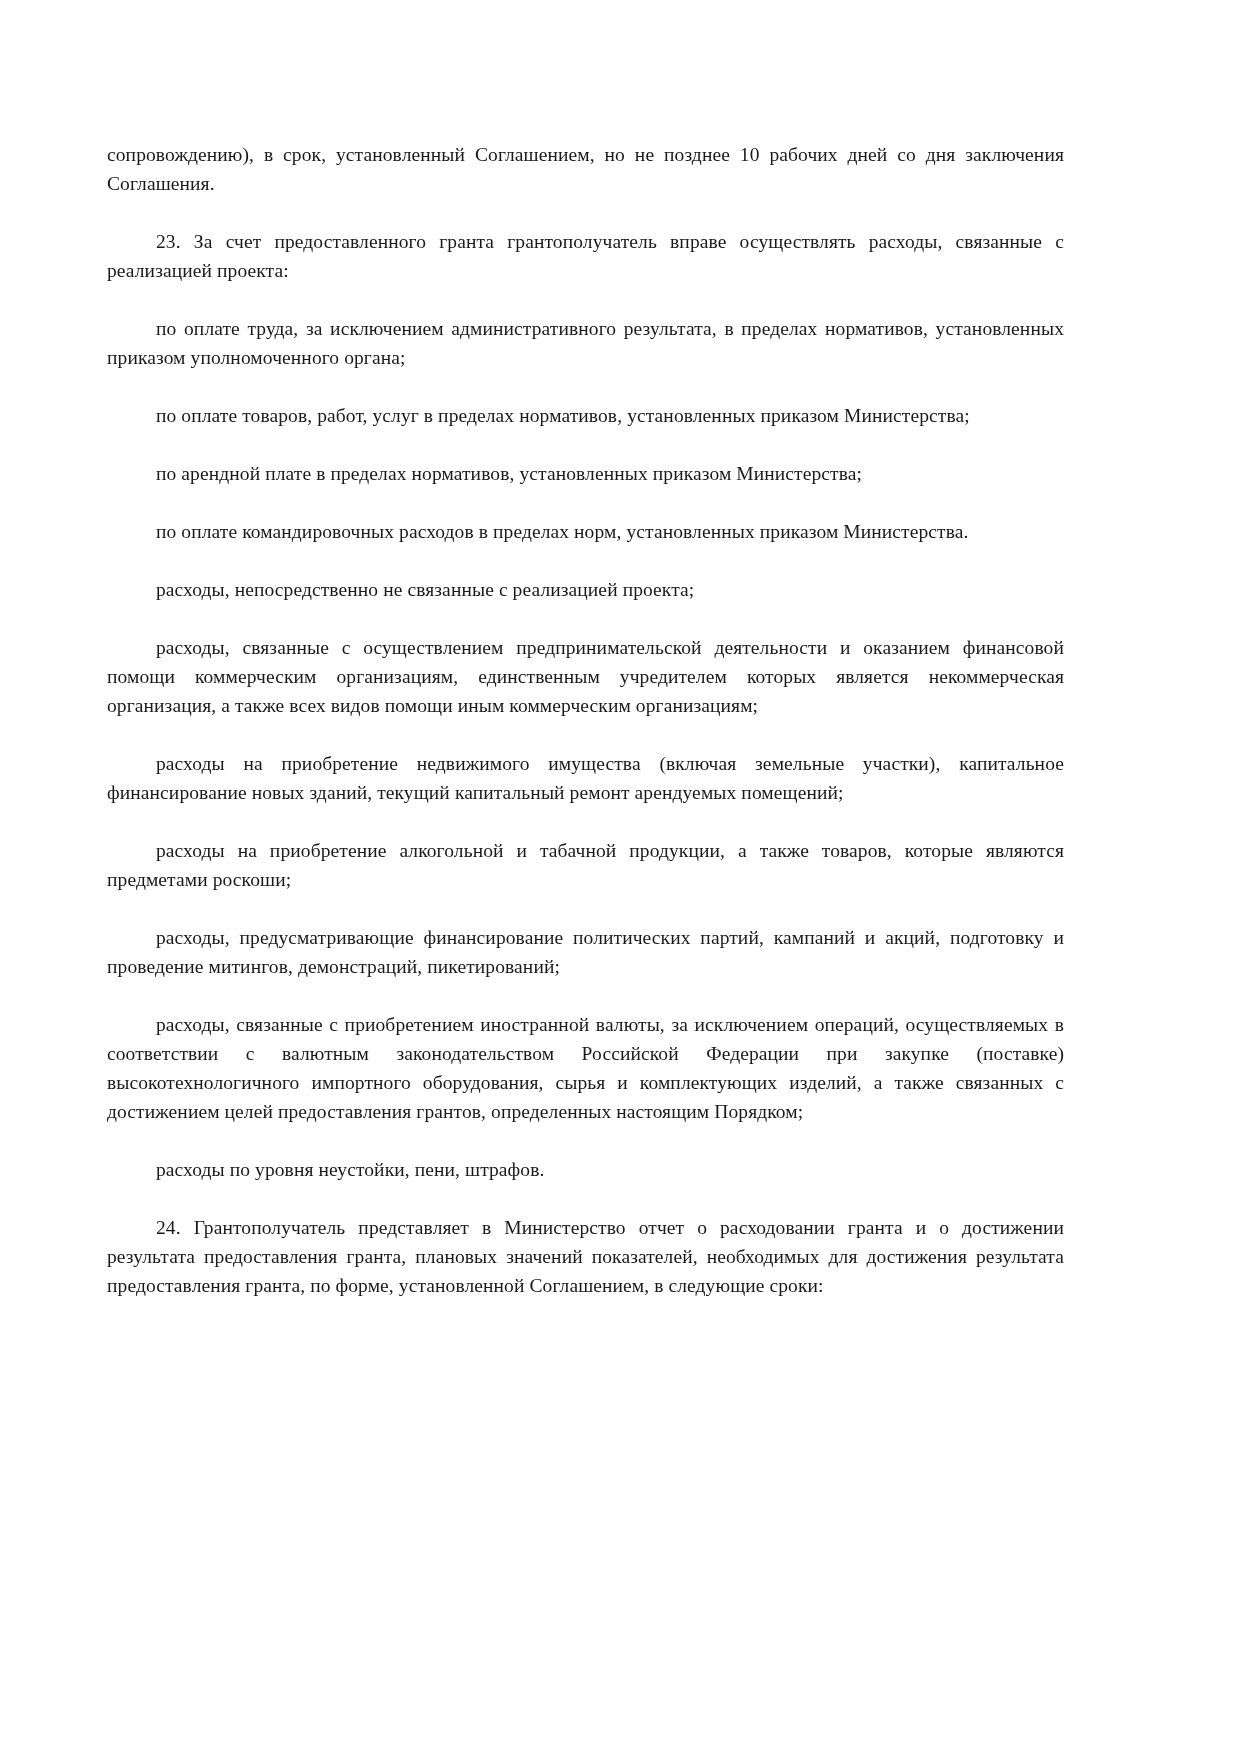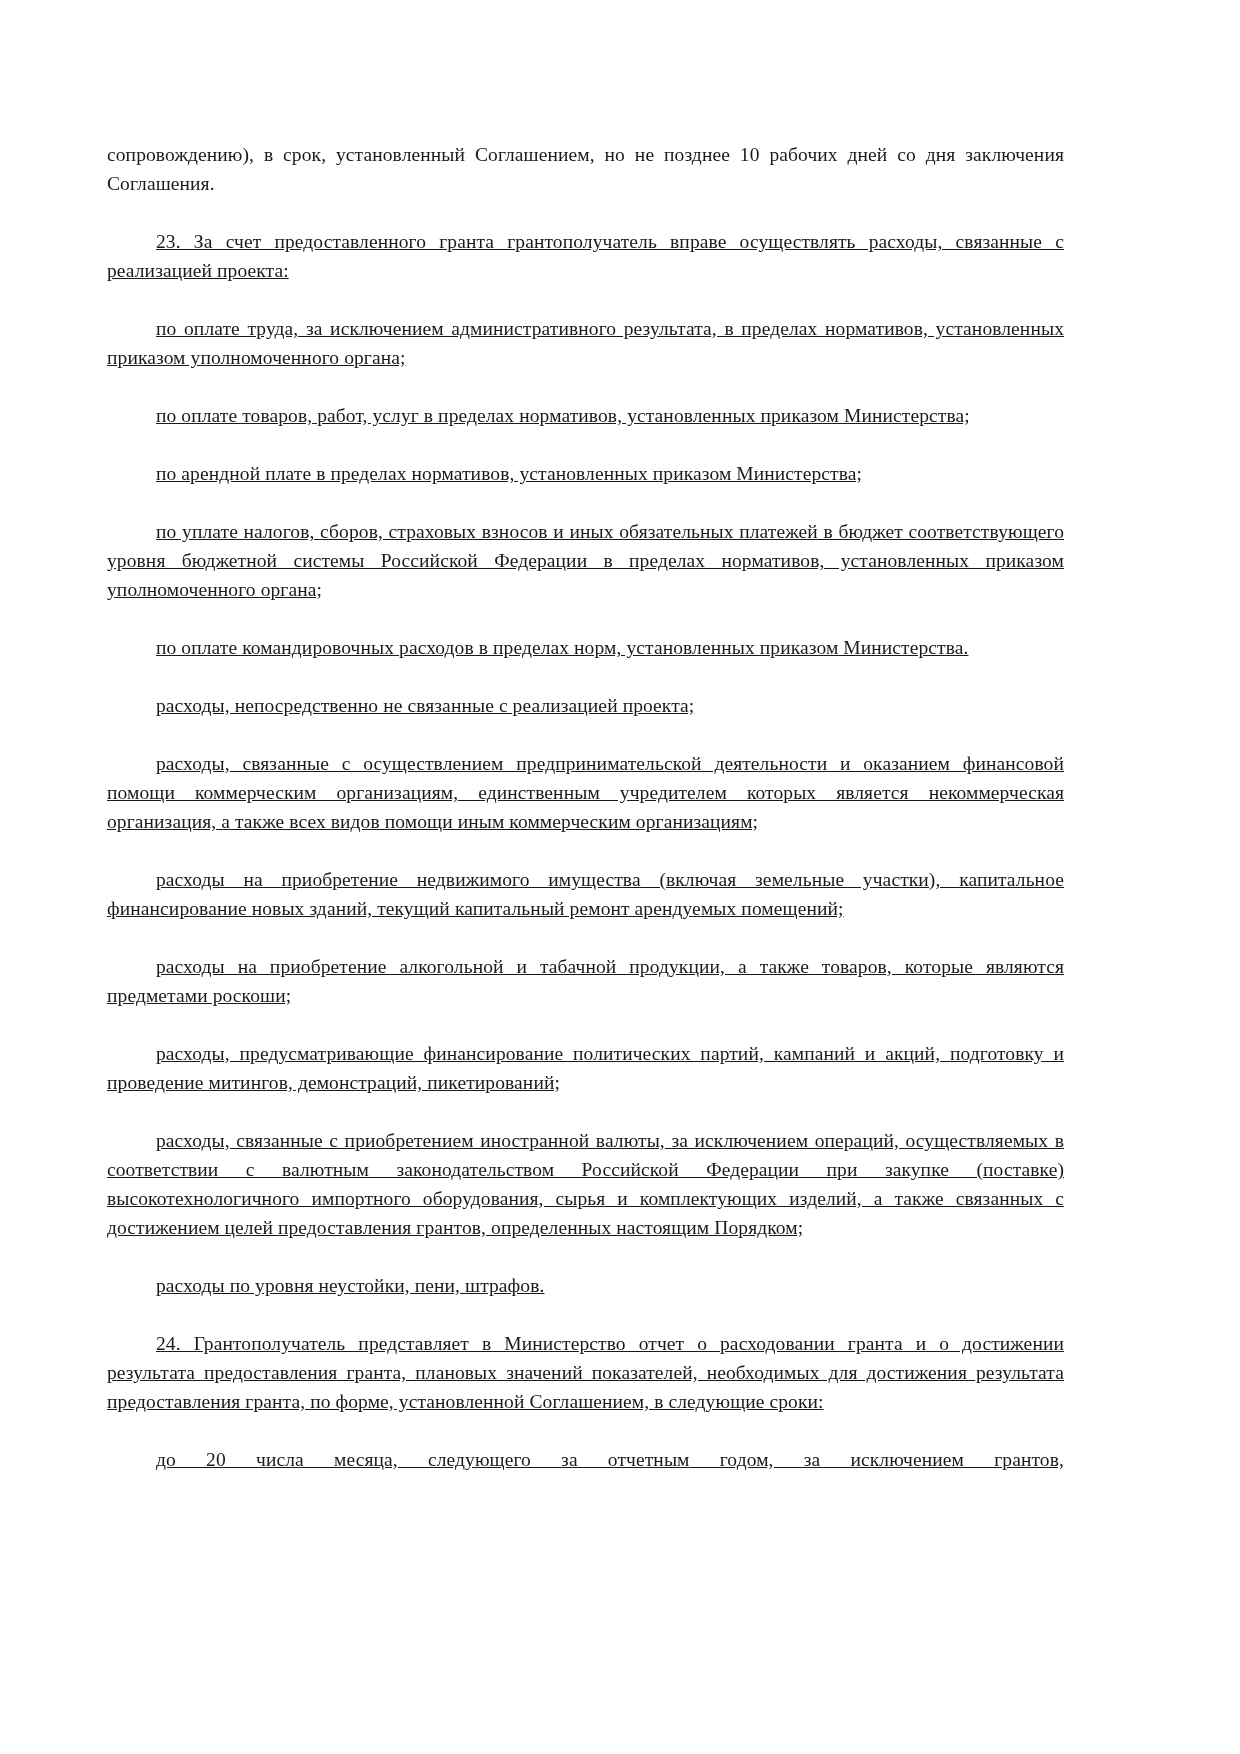--- a/index.html
+++ b/index.html
@@ -24,41 +24,38 @@
   }
   .para {
     margin: 0 0 29px 0;
     font-size: 19.5px;
     line-height: 29px;
     text-align: justify;
     letter-spacing: 0.1px;
   }
   .para.indent {
     text-indent: 49px;
-    text-decoration: underline;
   }
   .para.justify-last {
     text-align-last: justify;
   }
 </style>
 </head>
 <body>
 
 <div class="page">
   <div class="doc-body">
       <p class="para">сопровождению), в срок, установленный Соглашением, но не позднее 10 рабочих дней со дня заключения Соглашения.</p>
       <p class="para indent">23. За счет предоставленного гранта грантополучатель вправе осуществлять расходы, связанные с реализацией проекта:</p>
       <p class="para indent">по оплате труда, за исключением административного результата, в пределах нормативов, установленных приказом уполномоченного органа;</p>
       <p class="para indent">по оплате товаров, работ, услуг в пределах нормативов, установленных приказом Министерства;</p>
       <p class="para indent">по арендной плате в пределах нормативов, установленных приказом Министерства;</p>
-      <p class="para indent">по уплате налогов, сборов, страховых взносов и иных обязательных платежей в бюджет соответствующего уровня бюджетной системы Российской Федерации в пределах нормативов, установленных приказом уполномоченного органа;</p>
       <p class="para indent">по оплате командировочных расходов в пределах норм, установленных приказом Министерства.</p>
       <p class="para indent">расходы, непосредственно не связанные с реализацией проекта;</p>
       <p class="para indent">расходы, связанные с осуществлением предпринимательской деятельности и оказанием финансовой помощи коммерческим организациям, единственным учредителем которых является некоммерческая организация, а также всех видов помощи иным коммерческим организациям;</p>
       <p class="para indent">расходы на приобретение недвижимого имущества (включая земельные участки), капитальное финансирование новых зданий, текущий капитальный ремонт арендуемых помещений;</p>
       <p class="para indent">расходы на приобретение алкогольной и табачной продукции, а также товаров, которые являются предметами роскоши;</p>
       <p class="para indent">расходы, предусматривающие финансирование политических партий, кампаний и акций, подготовку и проведение митингов, демонстраций, пикетирований;</p>
       <p class="para indent">расходы, связанные с приобретением иностранной валюты, за исключением операций, осуществляемых в соответствии с валютным законодательством Российской Федерации при закупке (поставке) высокотехнологичного импортного оборудования, сырья и комплектующих изделий, а также связанных с достижением целей предоставления грантов, определенных настоящим Порядком;</p>
       <p class="para indent">расходы по уровня неустойки, пени, штрафов.</p>
       <p class="para indent">24. Грантополучатель представляет в Министерство отчет о расходовании гранта и о достижении результата предоставления гранта, плановых значений показателей, необходимых для достижения результата предоставления гранта, по форме, установленной Соглашением, в следующие сроки:</p>
-      <p class="para indent justify-last">до 20 числа месяца, следующего за отчетным годом, за исключением грантов,</p>
     </div>
 </div>
 
 </body></html>

